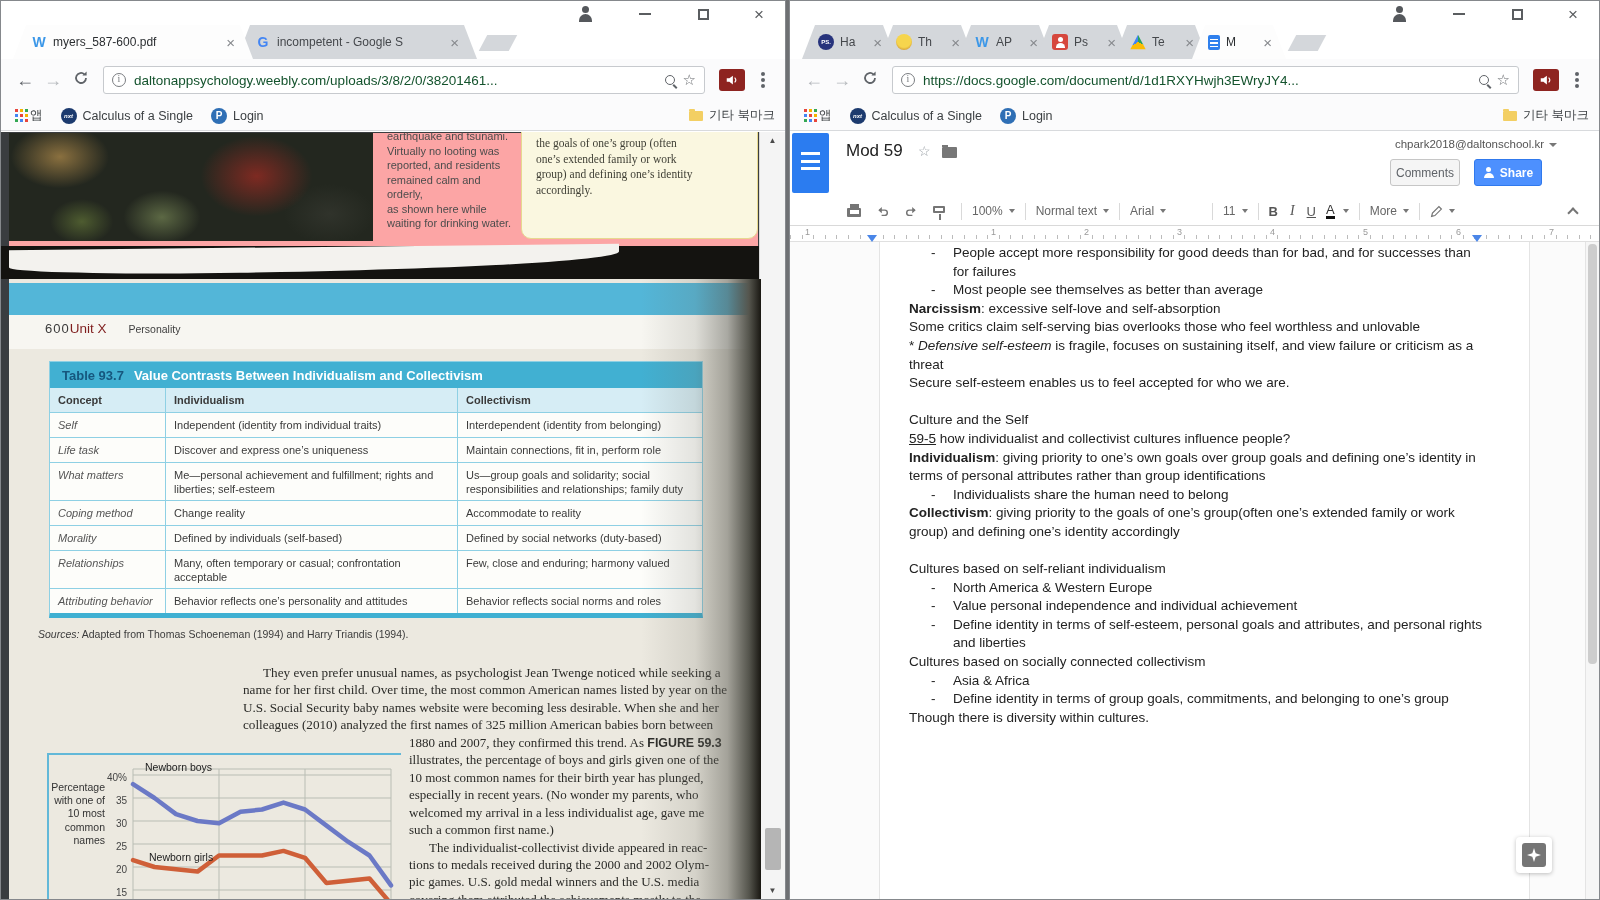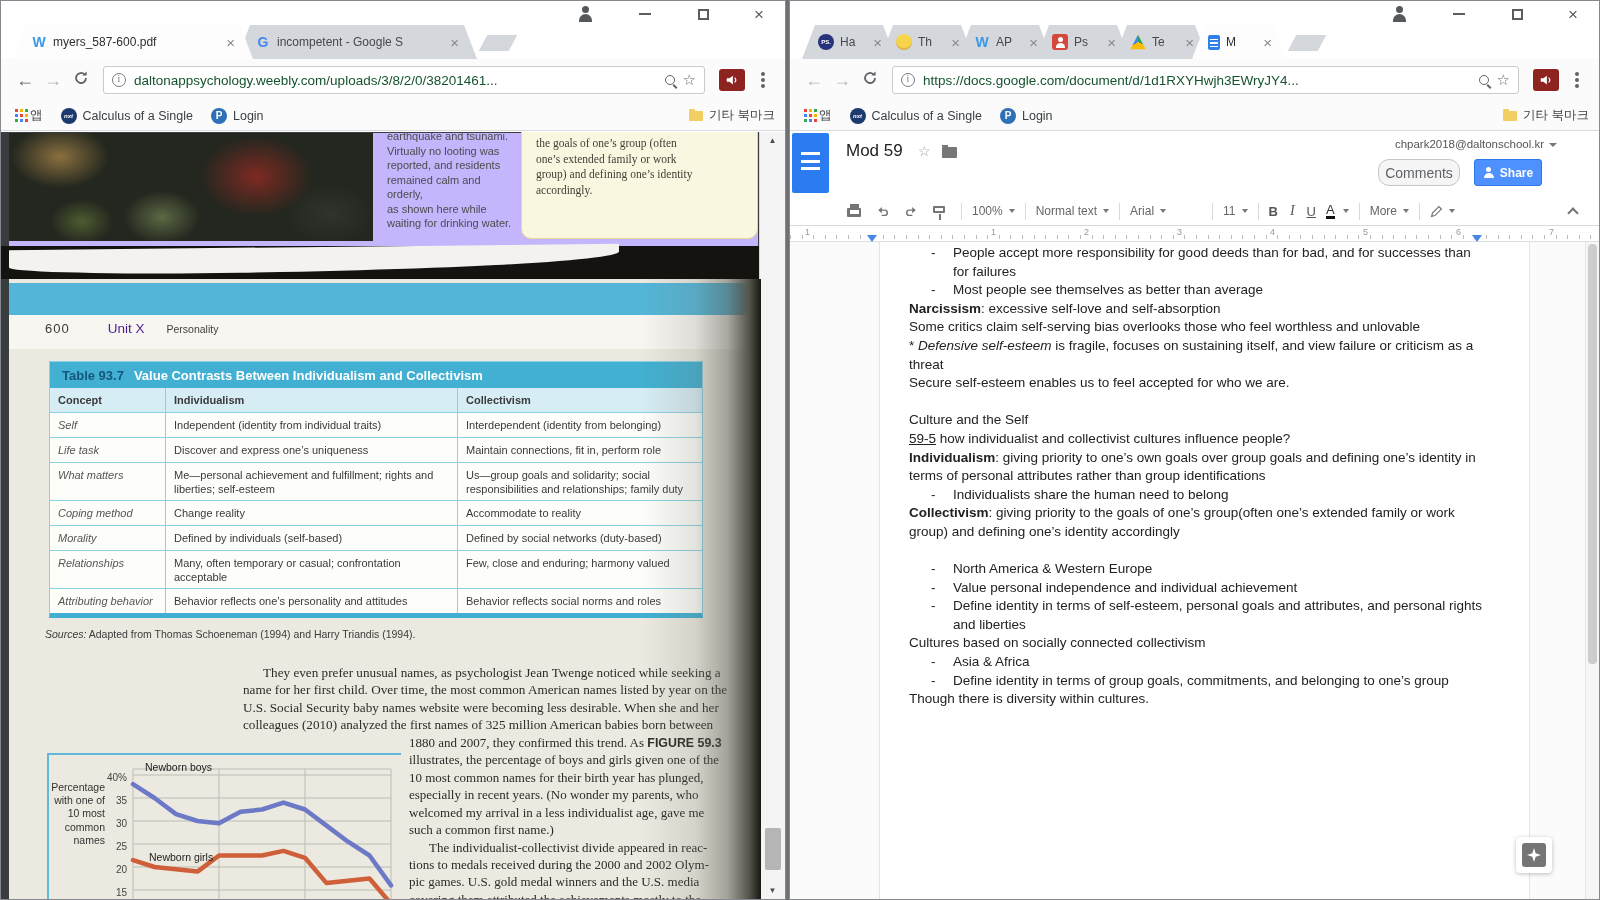--- a/index.html
+++ b/index.html
@@ -69,53 +69,53 @@
   .folder-glyph::before{content:"";position:absolute;top:-2px;left:0;width:6px;height:2px;background:#f3cf63;border-radius:1px 1px 0 0;}
 
   .content{position:absolute;top:131px;left:0;right:0;bottom:0;overflow:hidden;}
 
   
   .pdf-view{background:#3a3d40;}
   .pdf-scroll{position:absolute;right:0;top:0;bottom:0;width:26px;background:#f4f4f4;border-left:1px solid #d9d9d9;}
   .pdf-scroll .arr{position:absolute;left:0;right:0;text-align:center;font-size:8px;color:#4a4a4a;}
   .pdf-thumb{position:absolute;left:5px;width:16px;background:#b5b5b5;border-radius:2px;}
 
-  .pdf-page1{position:absolute;left:8px;top:1px;width:749px;height:113px;background:#c4b5fd;}
+  .pdf-page1{position:absolute;left:8px;top:1px;width:749px;height:113px;background:#fca5a5;}
   .p1-photo{position:absolute;left:0;top:0;width:364px;height:108px;background:
     radial-gradient(70px 45px at 14% 22%,#8a703f,transparent 70%),
     radial-gradient(90px 65px at 68% 40%,#7e2a22,transparent 62%),
     radial-gradient(55px 38px at 42% 78%,#5c6844,transparent 70%),
     radial-gradient(45px 32px at 20% 82%,#4e5c30,transparent 70%),
     radial-gradient(60px 40px at 88% 75%,#30332b,transparent 75%),
     #23271f;}
   .p1-caption{position:absolute;left:378px;top:-4px;width:132px;font-size:11px;line-height:14.5px;color:#4c4c4c;}
   .p1-callout{position:absolute;left:512px;top:-6px;width:237px;height:112px;background:#faf7e0;border:1px solid #e6d88f;border-radius:0 0 10px 10px;padding:8px 12px 0 14px;font-family:"Liberation Serif",serif;font-size:11.5px;line-height:15.5px;color:#3f3f35;overflow:hidden;}
   .pdf-gap{position:absolute;left:0;top:114px;width:760px;height:33px;background:#141310;}
   .pdf-curl{position:absolute;left:8px;top:115px;width:610px;height:25px;background:#f3f2ee;border-radius:0 0 100% 45%;transform:skewY(-0.6deg);}
 
   .pdf-page2{position:absolute;left:8px;top:147px;width:752px;height:622px;background:#ece9e0;}
   .p2-cyan{position:absolute;left:0;top:4px;width:100%;height:32px;background:#53b6d8;border-radius:0 14px 0 0;}
   .p2-white{position:absolute;left:0;top:36px;width:100%;height:34px;background:#f7f6f1;border-radius:0 0 18px 0;}
   .p2-header{position:absolute;top:42px;left:36px;font-size:13px;color:#3a3a3a;display:flex;align-items:baseline;}
   .p2-num{letter-spacing:1px;}
-  .p2-unit{color:#4c1d95;margin-left:38px;font-size:13.5px;}
+  .p2-unit{color:#7f1d1d;font-size:13.5px;}
   .p2-topic{margin-left:22px;font-size:10.5px;color:#3f3f3f;}
   .p2-gutter{position:absolute;right:0;top:0;bottom:0;width:120px;background:linear-gradient(90deg,rgba(0,0,0,0) 0%,rgba(110,110,100,0.18) 45%,rgba(92,92,84,0.5) 72%,#55554d 90%,#191712 100%);z-index:6;}
 
   .p2-table{position:absolute;left:40px;top:82px;width:654px;border:1px solid #8ed0e4;border-bottom:5px solid #3fb0d2;background:#fdfdfa;z-index:2;}
   .tbl-head{background:#41b0d2;height:26px;display:flex;align-items:center;padding-left:12px;font-size:13px;font-weight:bold;}
   .tbl-label{color:#16577e;}
   .tbl-title{color:#fff;margin-left:10px;}
   .trow{display:grid;grid-template-columns:115px 292px 247px;border-top:1px solid #8ed0e4;}
   .trow.sub{border-top:none;background:#d6edf5;font-weight:bold;}
   .tcell{padding:5px 8px 4px 8px;font-size:11px;line-height:14px;color:#3a3a3a;min-height:24px;}
   .tcell.c1,.tcell.c2{border-left:1px solid #8ed0e4;}
   .trow:not(.sub) .c0{font-style:italic;color:#555;}
 
-  .p2-sources{position:absolute;left:36px;top:349px;font-size:10.5px;color:#3c3c3c;}
+  .p2-sources{position:absolute;left:29px;top:349px;font-size:10.5px;color:#3c3c3c;}
   .p2-sources .lbl{font-style:italic;}
 
   .p2-para{position:absolute;left:234px;top:386px;width:520px;height:236px;font-family:"Liberation Serif",serif;font-size:13.2px;color:#2b2b28;}
   .pline{position:absolute;left:0;white-space:nowrap;}
   .pline.ind{padding-left:20px;}
   .pline.wrap{left:166px;font-size:13px;}
   .pline.wrap.ind{padding-left:20px;}
   .pline .rb{font-weight:bold;font-family:"Liberation Sans",sans-serif;font-size:12.4px;}
 
   .p2-figure{position:absolute;left:38px;top:474px;width:354px;height:148px;border-top:2px solid #62b8d8;border-left:2px solid #62b8d8;z-index:3;}
@@ -133,21 +133,21 @@
   .docs-home::before{content:"";position:absolute;left:9px;right:9px;top:19px;height:21px;background:repeating-linear-gradient(#fff 0 3px,transparent 3px 7.5px);}
   .docs-title{position:absolute;left:56px;top:9px;font-size:17px;color:#222;}
   .docs-star{position:absolute;left:128px;top:11px;font-size:14px;color:#9aa0a6;}
   .docs-folder{position:absolute;left:152px;top:15px;width:15px;height:11px;background:#777;border-radius:1px;}
   .docs-folder::before{content:"";position:absolute;top:-2px;left:0;width:6px;height:2px;background:#777;}
   .docs-menu{position:absolute;left:55px;top:36px;display:flex;align-items:center;font-size:13px;color:#333;margin-top:32px;}
   .menu-item{margin-right:21px;}
   .docs-saved{font-size:12px;color:#888;text-decoration:underline;margin-left:12px;}
   .docs-account{position:absolute;right:42px;top:6px;font-size:11.5px;color:#555;}
   .docs-account::after{content:"";display:inline-block;margin-left:5px;border-left:4px solid transparent;border-right:4px solid transparent;border-top:4px solid #777;vertical-align:middle;}
-  .btn-comments{position:absolute;right:139px;top:27px;width:82px;height:27px;background:#f5f5f5;border:1px solid #c6c6c6;border-radius:11px;font-size:14px;color:#5f6368;display:flex;align-items:center;justify-content:center;}
+  .btn-comments{position:absolute;right:139px;top:27px;width:70px;height:27px;background:#f5f5f5;border:1px solid #c6c6c6;border-radius:3px;font-size:12px;color:#5f6368;display:flex;align-items:center;justify-content:center;}
   .btn-share{position:absolute;right:57px;top:27px;width:68px;height:27px;background:#4d90fe;border:1px solid #3079ed;border-radius:3px;font-size:12px;font-weight:bold;color:#fff;display:flex;align-items:center;justify-content:center;}
   .share-person{position:relative;width:12px;height:12px;margin-right:5px;}
   .share-person::before{content:"";position:absolute;left:3.5px;top:0;width:5px;height:5px;border-radius:50%;background:#fff;}
   .share-person::after{content:"";position:absolute;left:1px;top:6px;width:10px;height:5px;border-radius:5px 5px 0 0;background:#fff;}
 
   .docs-toolbar{position:absolute;top:196px;left:0;right:0;height:29px;background:#fff;border-bottom:1px solid #d9d9d9;display:flex;align-items:center;padding-left:57px;font-size:12px;color:#666;}
   .tb-icon{margin-right:14px;display:flex;align-items:center;}
   .tb-sep{width:1px;height:17px;background:#d9d9d9;margin:0 10px 0 2px;}
   .tb-dd{display:flex;align-items:center;margin-right:8px;white-space:nowrap;}
   .tb-dd::after{content:"";margin-left:6px;border-left:3.5px solid transparent;border-right:3.5px solid transparent;border-top:4px solid #777;}
@@ -596,20 +596,21 @@
           <div class="dline plain"><span class="txt"><span>Secure self-esteem enables us to feel accepted for who we are.</span></span></div>
           <div class="dline blank"><span class="txt"></span></div>
           <div class="dline plain"><span class="txt"><span>Culture and the Self</span></span></div>
           <div class="dline plain"><span class="txt"><span class="ru">59-5</span><span> how individualist and collectivist cultures influence people?</span></span></div>
           <div class="dline plain"><span class="txt"><span class="rb">Individualism</span><span>: giving priority to one’s own goals over group goals and defining one’s identity in</span></span></div>
           <div class="dline plain"><span class="txt"><span>terms of personal attributes rather than group identifications</span></span></div>
           <div class="dline bullet"><span class="dash">-</span><span class="txt"><span>Individualists share the human need to belong</span></span></div>
           <div class="dline plain"><span class="txt"><span class="rb">Collectivism</span><span>: giving priority to the goals of one’s group(often one’s extended family or work</span></span></div>
           <div class="dline plain"><span class="txt"><span>group) and defining one’s identity accordingly</span></span></div>
           <div class="dline blank"><span class="txt"></span></div>
+          <div class="dline plain"><span class="txt"><span>Cultures based on self-reliant individualism</span></span></div>
           <div class="dline bullet"><span class="dash">-</span><span class="txt"><span>North America &amp; Western Europe</span></span></div>
           <div class="dline bullet"><span class="dash">-</span><span class="txt"><span>Value personal independence and individual achievement</span></span></div>
           <div class="dline bullet"><span class="dash">-</span><span class="txt"><span>Define identity in terms of self-esteem, personal goals and attributes, and personal rights</span></span></div>
           <div class="dline cont"><span class="txt"><span>and liberties</span></span></div>
           <div class="dline plain"><span class="txt"><span>Cultures based on socially connected collectivism</span></span></div>
           <div class="dline bullet"><span class="dash">-</span><span class="txt"><span>Asia &amp; Africa</span></span></div>
           <div class="dline bullet"><span class="dash">-</span><span class="txt"><span>Define identity in terms of group goals, commitments, and belonging to one’s group</span></span></div>
           <div class="dline plain"><span class="txt"><span>Though there is diversity within cultures.</span></span></div>
         </div>
     </div>

